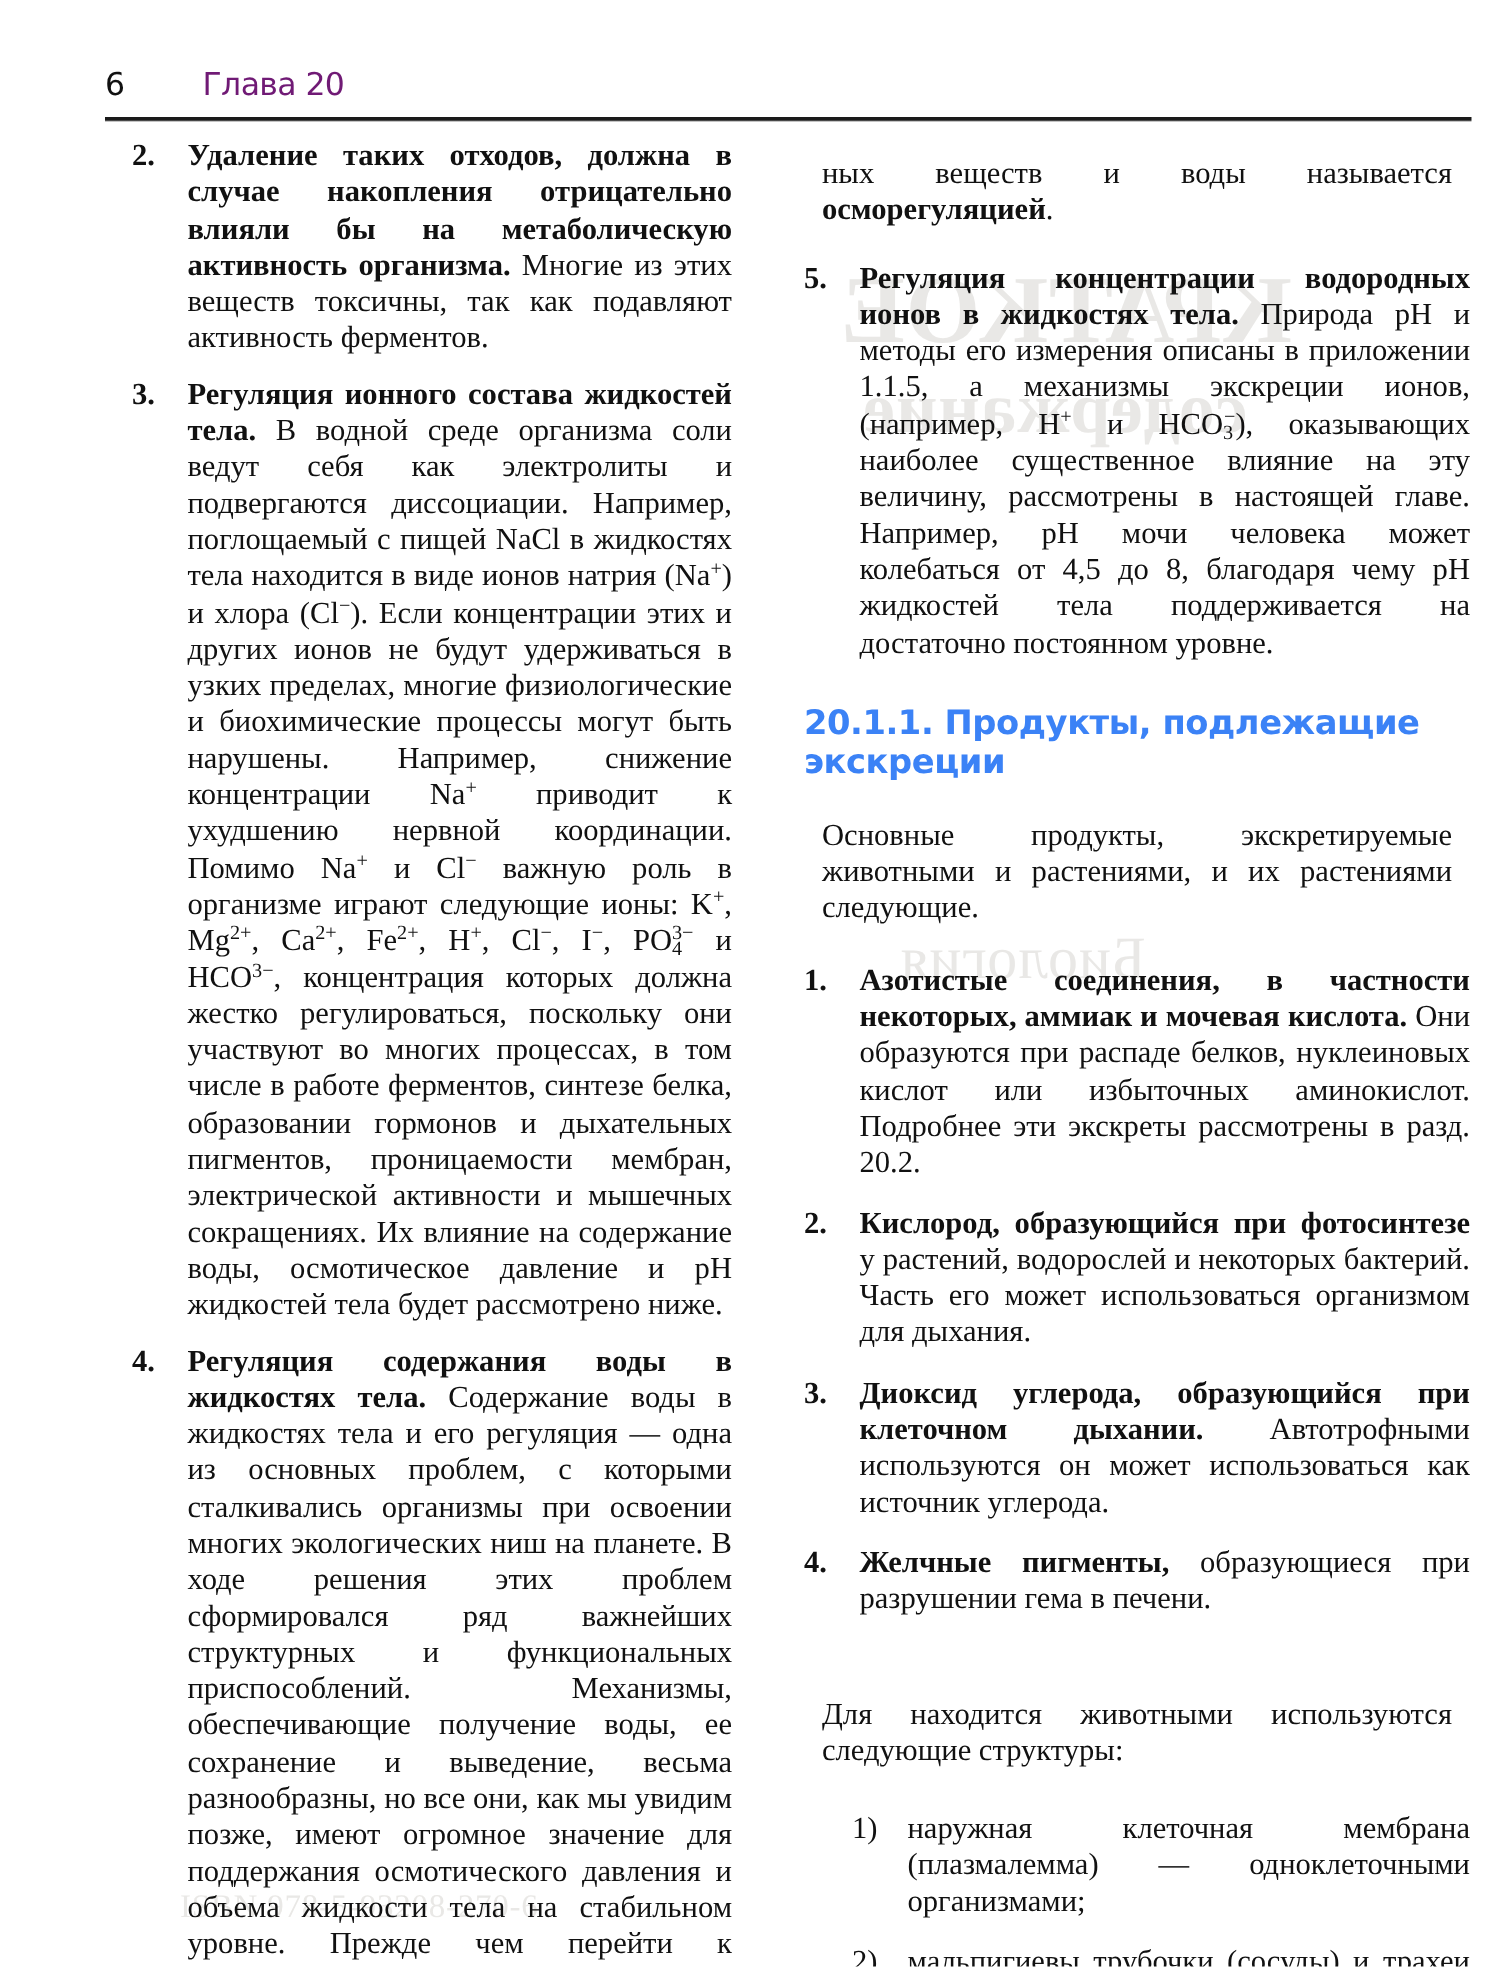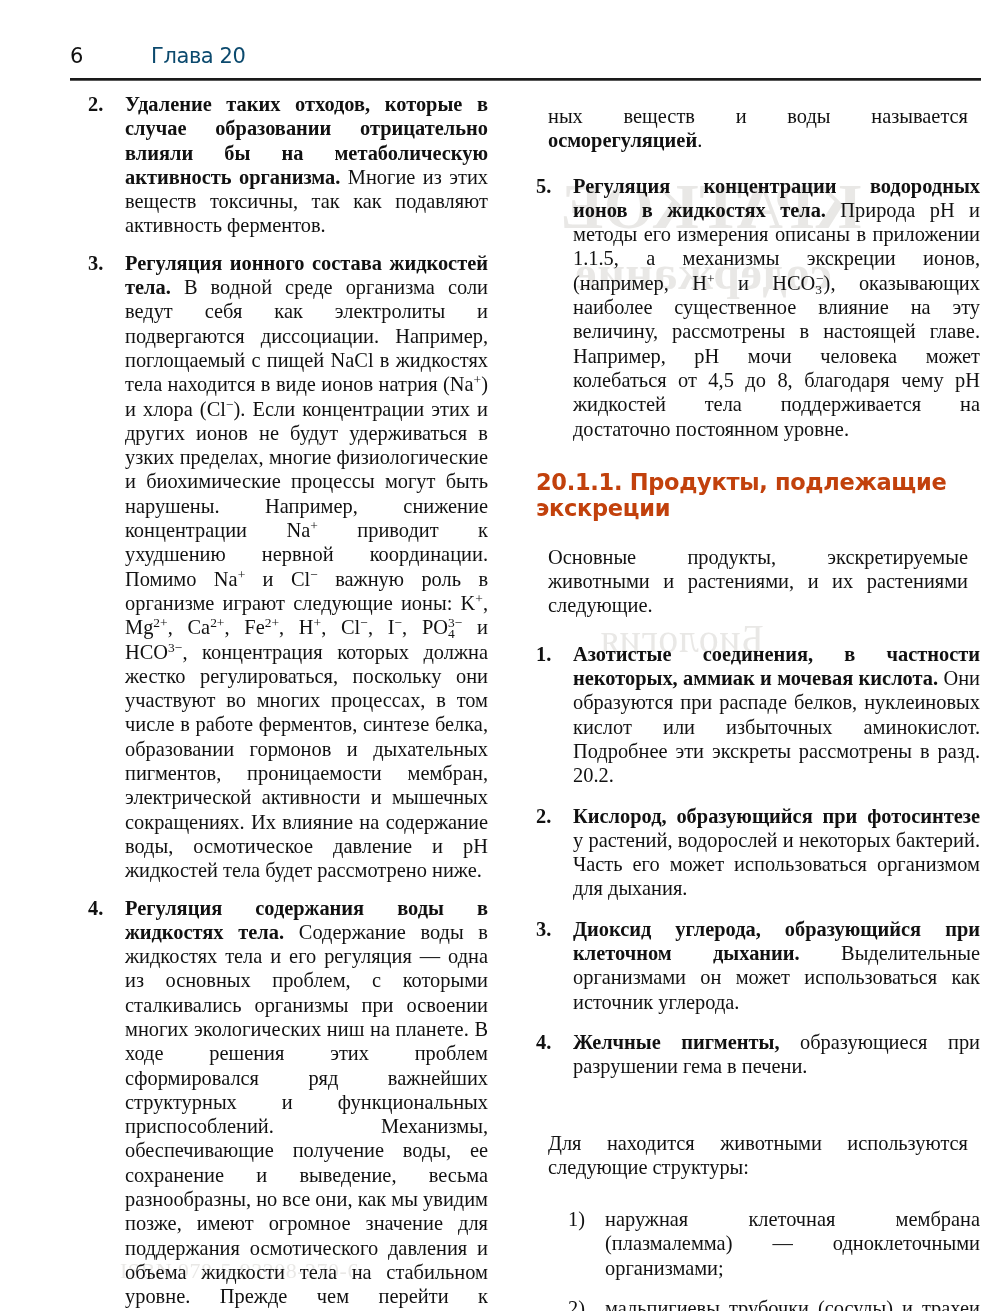--- a/index.html
+++ b/index.html
@@ -57,22 +57,21 @@
     color: #111;
   }
   .runhead-title {
     position: absolute;
     left: 65px;
     top: 0;
     font-family: "DejaVu Sans", "Liberation Sans", sans-serif;
     font-size: 21px;
     font-weight: 400;
     letter-spacing: -0.4px;
-    color: #0c4a6e;
-    margin-left: 16px;
+    color: #701a75;
   }
   .runhead-rule {
     position: absolute;
     left: 70px;
     top: 78px;
     width: 911px;
     height: 3px;
     background: linear-gradient(to bottom, #1a1a1a 0%, #1a1a1a 62%, #8a8a8a 100%);
   }
 
@@ -117,21 +116,21 @@
   b, .lead { font-weight: bold; }
 
   
   h2.sect {
     margin: 0;
     font-family: "DejaVu Sans", "Liberation Sans", sans-serif;
     font-size: 22.5px;
     font-weight: bold;
     line-height: 26px;
     letter-spacing: -0.3px;
-    color: #c2410c;
+    color: #3b82f6;
   }
   .sp-9  { height: 9px; }
   .sp-12 { height: 12px; }
   .sp-16 { height: 16px; }
   .sp-24 { height: 24px; }
 
   
   sup.chg { font-size: 0.66em; vertical-align: 0.52em; line-height: 0; }
   sub.idx { font-size: 0.66em; vertical-align: -0.28em; line-height: 0; }
   .nobr { white-space: nowrap; }
@@ -149,21 +148,21 @@
   <div class="runhead">
     <span class="runhead-number">6</span>
     <span class="runhead-title">Глава 20</span>
   </div>
   <div class="runhead-rule"></div>
 
   <div class="col col-left">
 
     <div class="numitem">
       <span class="marker">2.</span>
-      <b>Удаление таких отходов, которые в случае образовании отрицательно влияли бы на метаболическую активность организма.</b><span> Многие из этих веществ токсичны, так как подавляют активность ферментов.</span>
+      <b>Удаление таких отходов, должна в случае накопления отрицательно влияли бы на метаболическую активность организма.</b><span> Многие из этих веществ токсичны, так как подавляют активность ферментов.</span>
     </div>
 
     <div class="sp-9"></div>
 
     <div class="numitem">
       <span class="marker">3.</span>
       <b>Регуляция ионного состава жидкостей тела.</b><span> В водной среде организма соли ведут себя как электролиты и подвергаются диссоциации. Например, поглощаемый с пищей NaCl в жидкостях тела находится в виде ионов натрия (Na</span><sup class="chg">+</sup><span>) и хлора (Cl</span><sup class="chg">−</sup><span>). Если концентрации этих и других ионов не будут удерживаться в узких пределах, многие физиологические и биохимические процессы могут быть нарушены. Например, снижение концентрации Na</span><sup class="chg">+</sup><span> приводит к ухудшению нервной координации. Помимо Na</span><sup class="chg">+</sup><span> и Cl</span><sup class="chg">−</sup><span> важную роль в организме играют следующие ионы: K</span><span id="ion-series"><span class="nobr"><sup class="chg">+</sup></span>, <span class="nobr">Mg<sup class="chg">2+</sup></span>, <span class="nobr">Ca<sup class="chg">2+</sup></span>, <span class="nobr">Fe<sup class="chg">2+</sup></span>, <span class="nobr">H<sup class="chg">+</sup></span>, <span class="nobr">Cl<sup class="chg">−</sup></span>, <span class="nobr">I<sup class="chg">−</sup></span>, <span class="nobr">PO<sub class="idx">4</sub><sup class="chg" style="margin-left: -0.5em;">3−</sup></span> и <span class="nobr">HCO<sup class="chg">3−</sup></span></span><span>, концентрация которых должна жестко регулироваться, поскольку они участвуют во многих процессах, в том числе в работе ферментов, синтезе белка, образовании гормонов и дыхательных пигментов, проницаемости мембран, электрической активности и мышечных сокращениях. Их влияние на содержание воды, осмотическое давление и pH жидкостей тела будет рассмотрено ниже.</span>
     </div>
 
     <div class="sp-9"></div>
@@ -205,21 +204,21 @@
 
     <div class="numitem">
       <span class="marker">2.</span>
       <b>Кислород, образующийся при фотосинтезе</b><span> у растений, водорослей и некоторых бактерий. Часть его может использоваться организмом для дыхания.</span>
     </div>
 
     <div class="sp-12"></div>
 
     <div class="numitem">
       <span class="marker">3.</span>
-      <b>Диоксид углерода, образующийся при клеточном дыхании.</b><span> Выделительные организмами он может использоваться как источник углерода.</span>
+      <b>Диоксид углерода, образующийся при клеточном дыхании.</b><span> Автотрофными используются он может использоваться как источник углерода.</span>
     </div>
 
     <div class="sp-12"></div>
 
     <div class="numitem">
       <span class="marker">4.</span>
       <b>Желчные пигменты,</b><span>   образующиеся при разрушении гема в печени.</span>
     </div>
 
     <div class="sp-24"></div>

